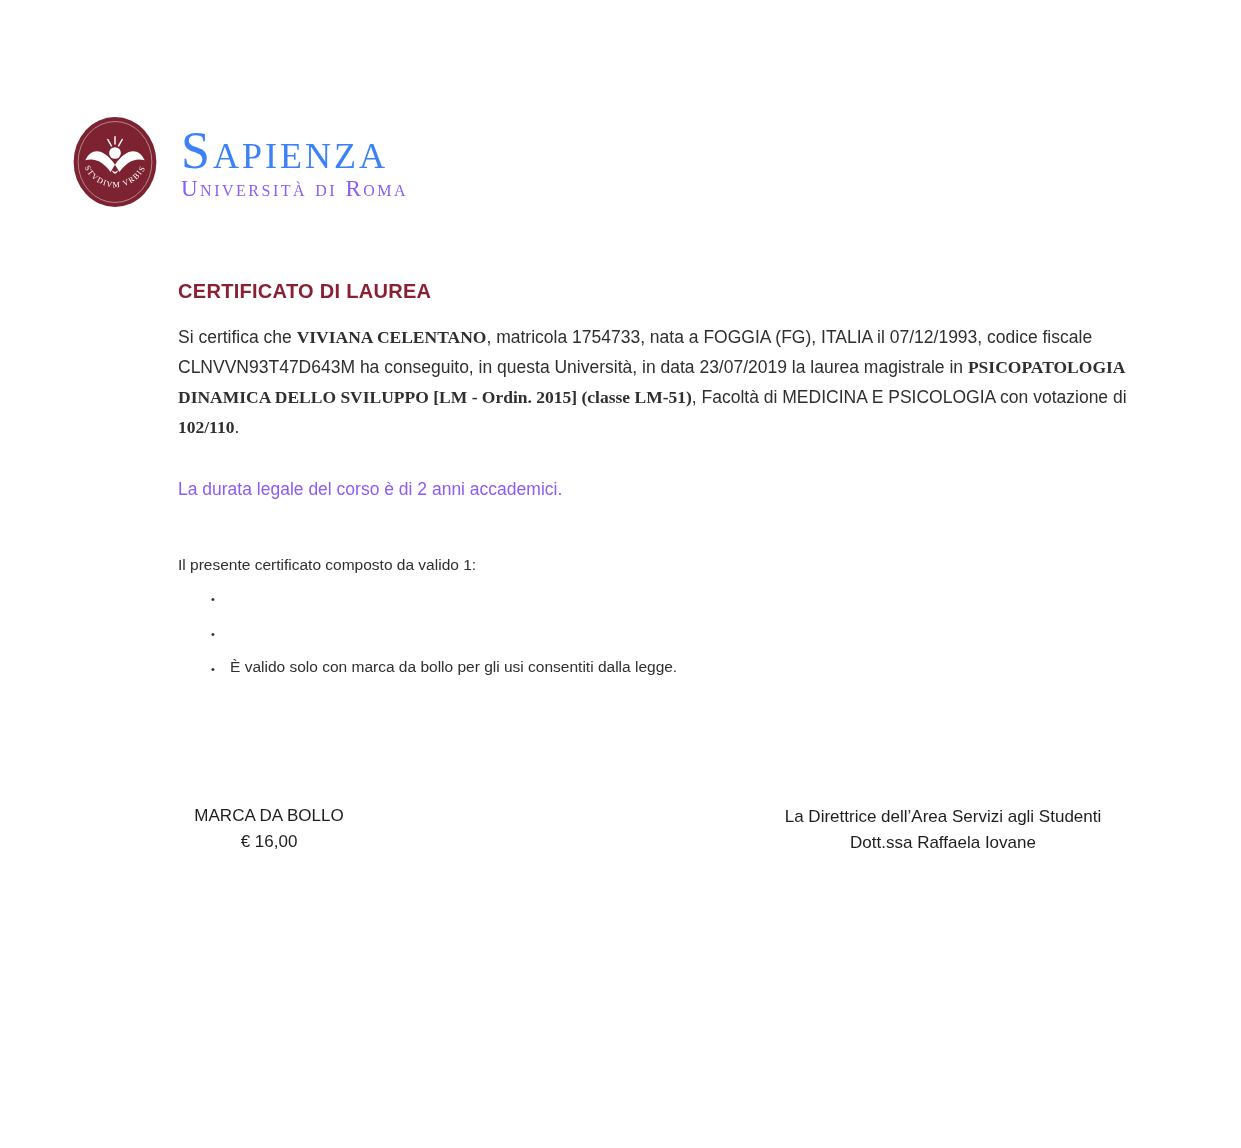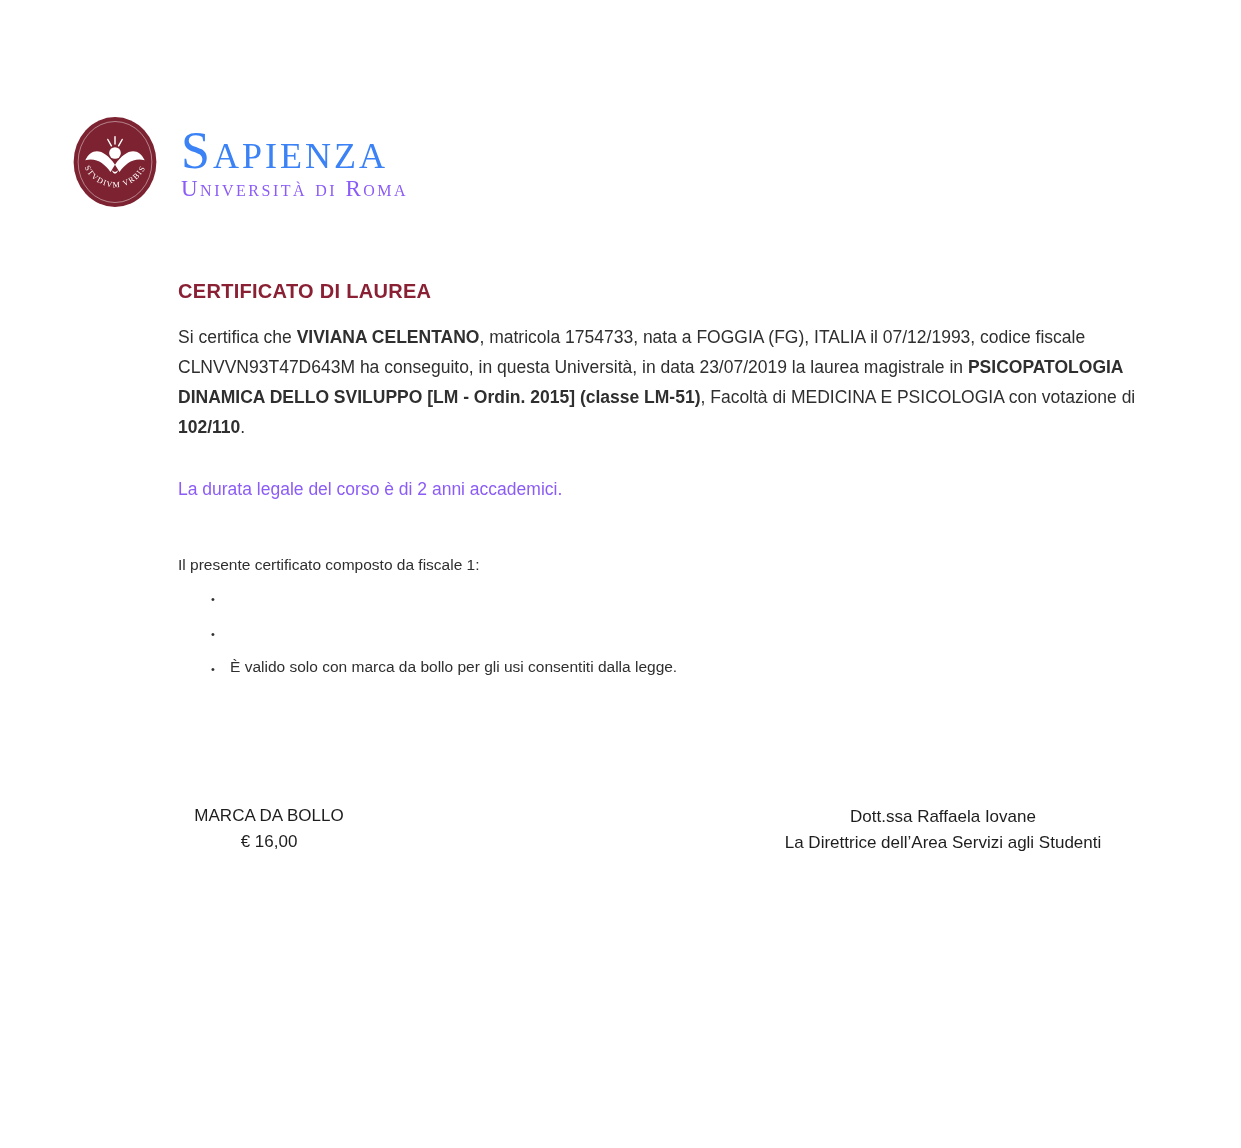--- a/index.html
+++ b/index.html
@@ -42,21 +42,21 @@
     position: absolute; top: 280px; left: 0;
     font-size: 20px; font-weight: bold;
     letter-spacing: 0.3px;
     color: #8a2034;
   }
 
   .para {
     position: absolute; top: 322px; left: 0; width: 980px;
     font-size: 17.5px; line-height: 30px; color: #2f2f2f;
   }
-  .b { font-weight: bold; }
+  .b { font-weight: bold; font-family: Liberation Serif, serif; }
 
   .duration {
     position: absolute; top: 474px; left: 0;
     font-size: 17.5px; line-height: 30px; color: #8b5cf6;
   }
 
   .comp-intro {
     position: absolute; top: 554px; left: 0;
     font-size: 15.5px; line-height: 21px; color: #2f2f2f;
   }
@@ -107,21 +107,21 @@
   </header>
 
   <main class="content">
 
     <h1 class="doc-title">CERTIFICATO DI LAUREA</h1>
 
     <p class="para"><span>Si certifica che </span><span class="b">VIVIANA CELENTANO</span><span>, matricola 1754733, nata a FOGGIA (FG), ITALIA il 07/12/1993, codice fiscale CLNVVN93T47D643M ha conseguito, in questa Università, in data 23/07/2019 la laurea magistrale in </span><span class="b">PSICOPATOLOGIA DINAMICA DELLO SVILUPPO [LM - Ordin. 2015] (classe LM-51)</span><span>, Facoltà di MEDICINA E PSICOLOGIA con votazione di </span><span class="b">102/110</span><span>.</span></p>
 
     <p class="duration">La durata legale del corso è di 2 anni accademici.</p>
 
-    <p class="comp-intro">Il presente certificato composto da fiscale 1:</p>
+    <p class="comp-intro">Il presente certificato composto da valido 1:</p>
 
     <div class="bullets">
       <div class="bullet-row">
         <span class="dot">•</span>
       </div>
       <div class="bullet-row">
         <span class="dot">•</span>
       </div>
       <div class="bullet-row">
         <span class="dot">•</span>
@@ -130,17 +130,17 @@
     </div>
 
   </main>
 
   <div class="stamp">
     <div>MARCA DA BOLLO</div>
     <div>€ 16,00</div>
   </div>
 
   <div class="sign">
+    <div>La Direttrice dell’Area Servizi agli Studenti</div>
     <div>Dott.ssa Raffaela Iovane</div>
-    <div>La Direttrice dell’Area Servizi agli Studenti</div>
   </div>
 
 </div>
 
 </body></html>

